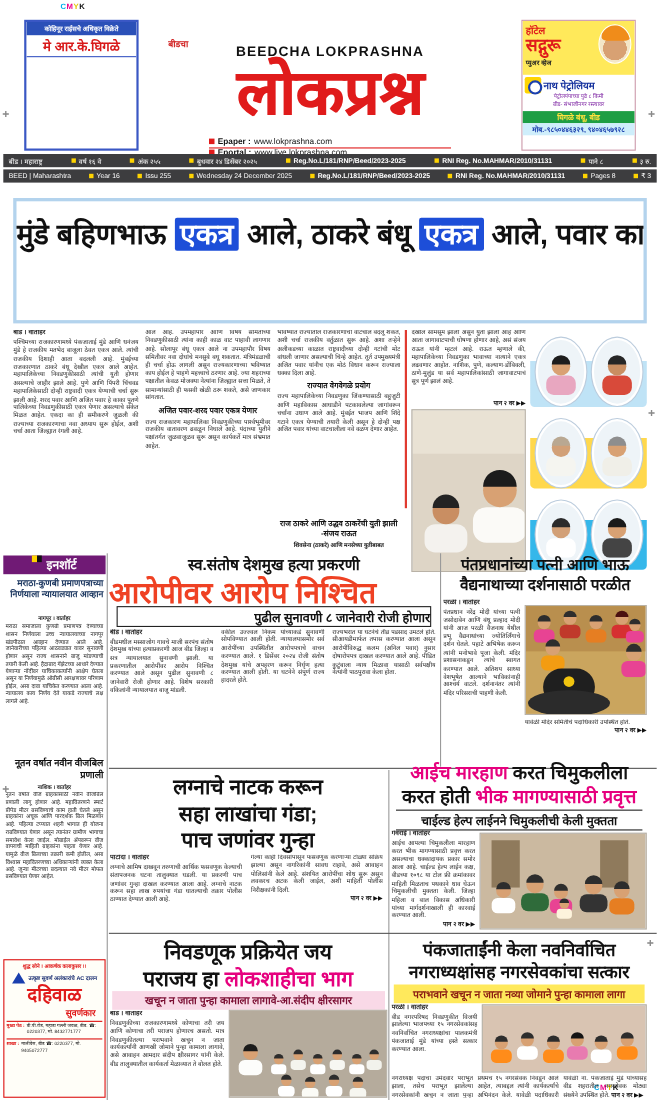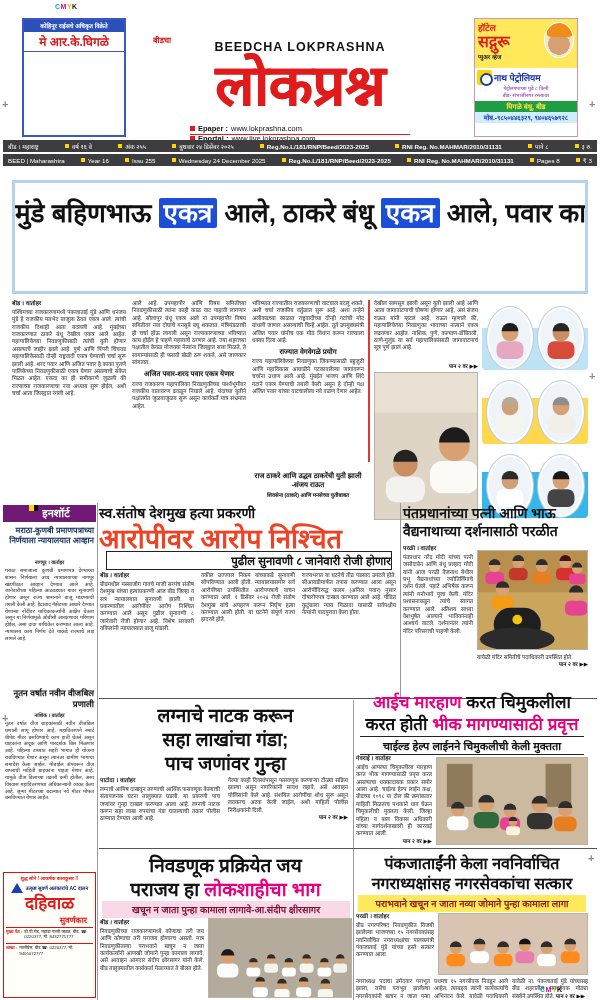--- a/index.html
+++ b/index.html
@@ -101,21 +101,21 @@
   .gold{left:3px;top:872px;width:93px;height:126px;border:1.5px solid #d11;background:#fffef8;padding:2px;overflow:hidden}
   .gold .l1{color:#e01b1b;font-size:4.8px;font-weight:bold;text-align:center}
   .gold .l2{display:flex;align-items:center;justify-content:center;gap:3px;color:#14286e;font-size:5px;font-weight:bold;margin-top:2px}
   .tri{width:0;height:0;border-left:6px solid transparent;border-right:6px solid transparent;border-bottom:10px solid #1a3fae}
   .gold .nm{color:#e01b1b;font-size:17px;font-weight:800;text-align:center;line-height:1.1;margin-top:2px}
   .gold .sub{color:#e01b1b;font-size:8px;font-weight:800;text-align:right;padding-right:6px}
   .gold .crow{border-top:1px solid #d11;margin-top:2px;padding:1px 0;font-size:4.3px;line-height:1.35;display:flex;gap:2px}
   .gold .cl{color:#d11;font-weight:800;flex:none}
 
   
-  .kicker{position:absolute;font-weight:800;color:#111;}
+  .kicker{position:absolute;font-weight:800;color:#111;text-align:center}
   .big-red{position:absolute;font-weight:800;color:#ef4123;white-space:nowrap}
   .boxline{position:absolute;border:1.5px solid #222;font-weight:800;color:#111;text-align:right}
   .h-blk{color:#111}.h-mag{color:#e6007e}
   .bigttl{position:absolute;font-weight:800;text-align:center;white-space:nowrap}
   .strap-pink{position:absolute;background:#f9d9e7;color:#7c1034;font-weight:800;text-align:center}
   .strap-yel{position:absolute;background:#ffe95c;color:#8c1d12;font-weight:800;text-align:center}
   .strap-wht{position:absolute;border-top:1px solid #222;border-bottom:1px solid #222;color:#111;font-weight:800;text-align:center}
 </style>
 </head>
 <body>

